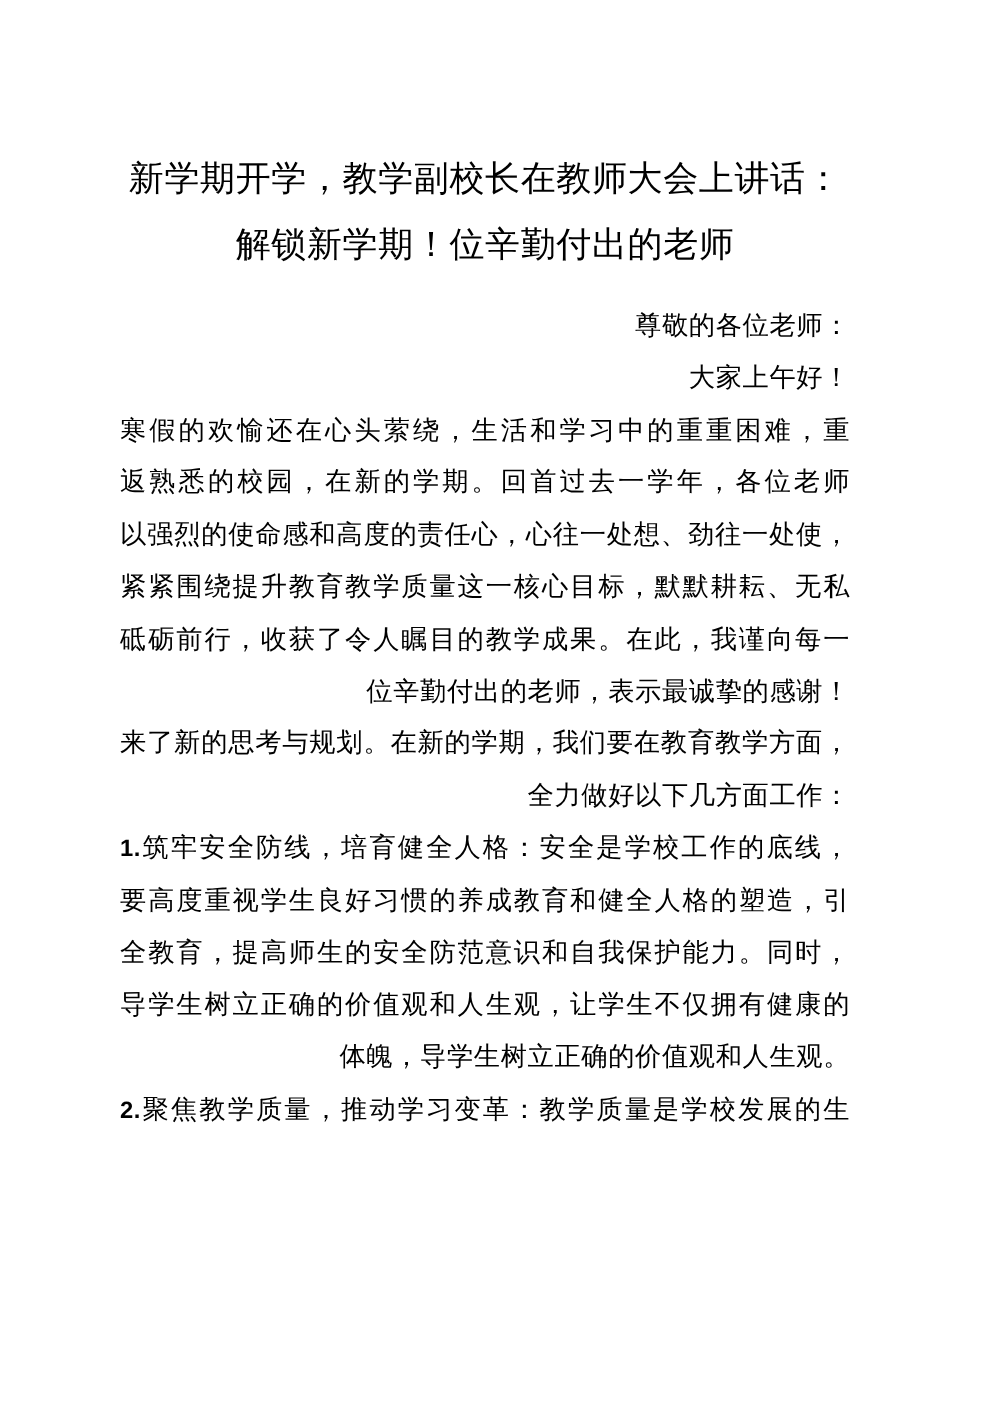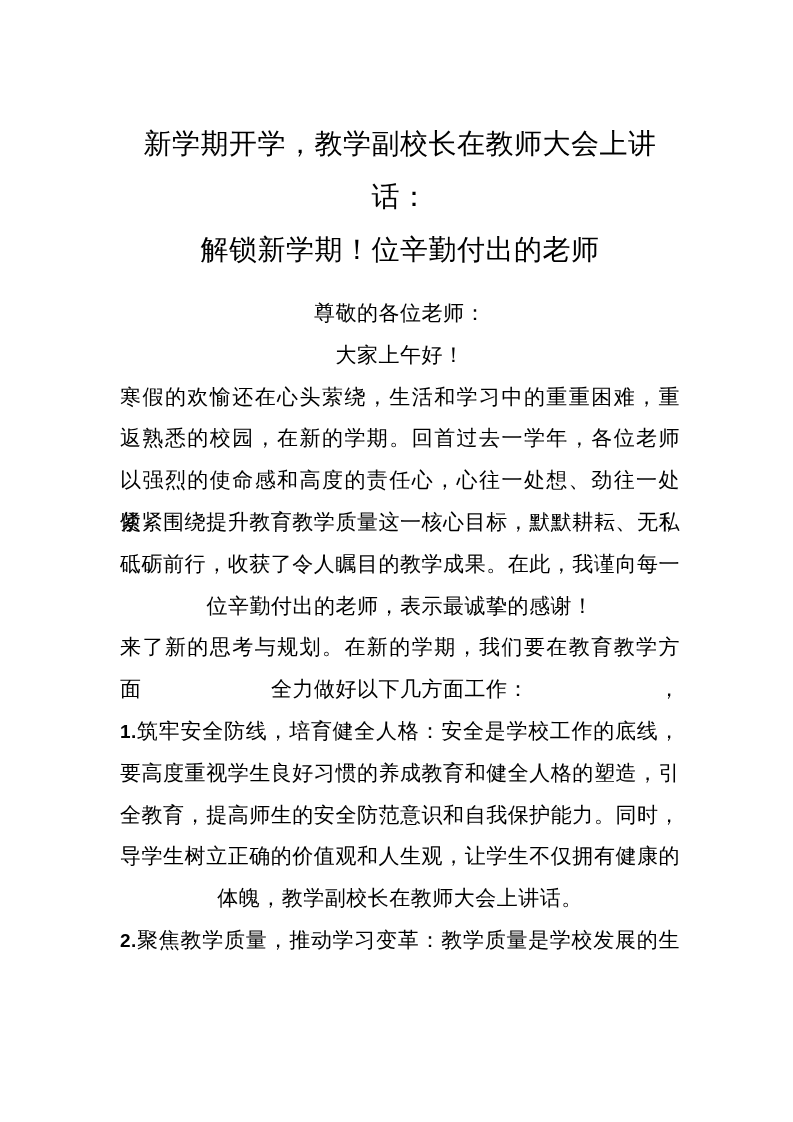--- a/index.html
+++ b/index.html
@@ -6,21 +6,21 @@
     margin: 0;
     padding: 0;
     background: #ffffff;
   }
   .page {
     position: relative;
     width: 793px;
     height: 954px;
     background: #ffffff;
     box-sizing: border-box;
-    padding: 117px 113px 0 120px;
+    padding: 117px 113px 0 96px;
     overflow: hidden;
     font-family: "Liberation Serif", "DejaVu Serif", serif;
     color: #000000;
   }
   .doc-title {
     text-align: center;
     font-size: 28px;
     line-height: 53px;
     font-weight: normal;
     margin: 0 0 17px 0;
@@ -29,21 +29,21 @@
   .doc-title .title-line {
     display: block;
   }
   .paragraph {
     margin: 0;
   }
   .body-line {
     font-size: 21px;
     line-height: 41.8px;
     height: 41.8px;
-    text-align: center;
+    text-align: right;
     letter-spacing: 0.5px;
     white-space: nowrap;
   }
   .body-line.justify {
     white-space: normal;
     text-align: justify;
     text-align-last: justify;
   }
   .num {
     font-family: "Liberation Sans", "DejaVu Sans", sans-serif;
@@ -76,19 +76,19 @@
       </div>
       <div class="paragraph">
         <div class="body-line justify">来了新的思考与规划。在新的学期，我们要在教育教学方面，</div>
         <div class="body-line">全力做好以下几方面工作：</div>
       </div>
       <div class="paragraph">
         <div class="body-line justify"><span class="num">1.</span>筑牢安全防线，培育健全人格：安全是学校工作的底线，</div>
         <div class="body-line justify">要高度重视学生良好习惯的养成教育和健全人格的塑造，引</div>
         <div class="body-line justify">全教育，提高师生的安全防范意识和自我保护能力。同时，</div>
         <div class="body-line justify">导学生树立正确的价值观和人生观，让学生不仅拥有健康的</div>
-        <div class="body-line">体魄，教学副校长在教师大会上讲话。</div>
+        <div class="body-line">体魄，导学生树立正确的价值观和人生观。</div>
       </div>
       <div class="paragraph">
         <div class="body-line justify"><span class="num">2.</span>聚焦教学质量，推动学习变革：教学质量是学校发展的生</div>
       </div>
     </div>
 </div>
 
 </body></html>

